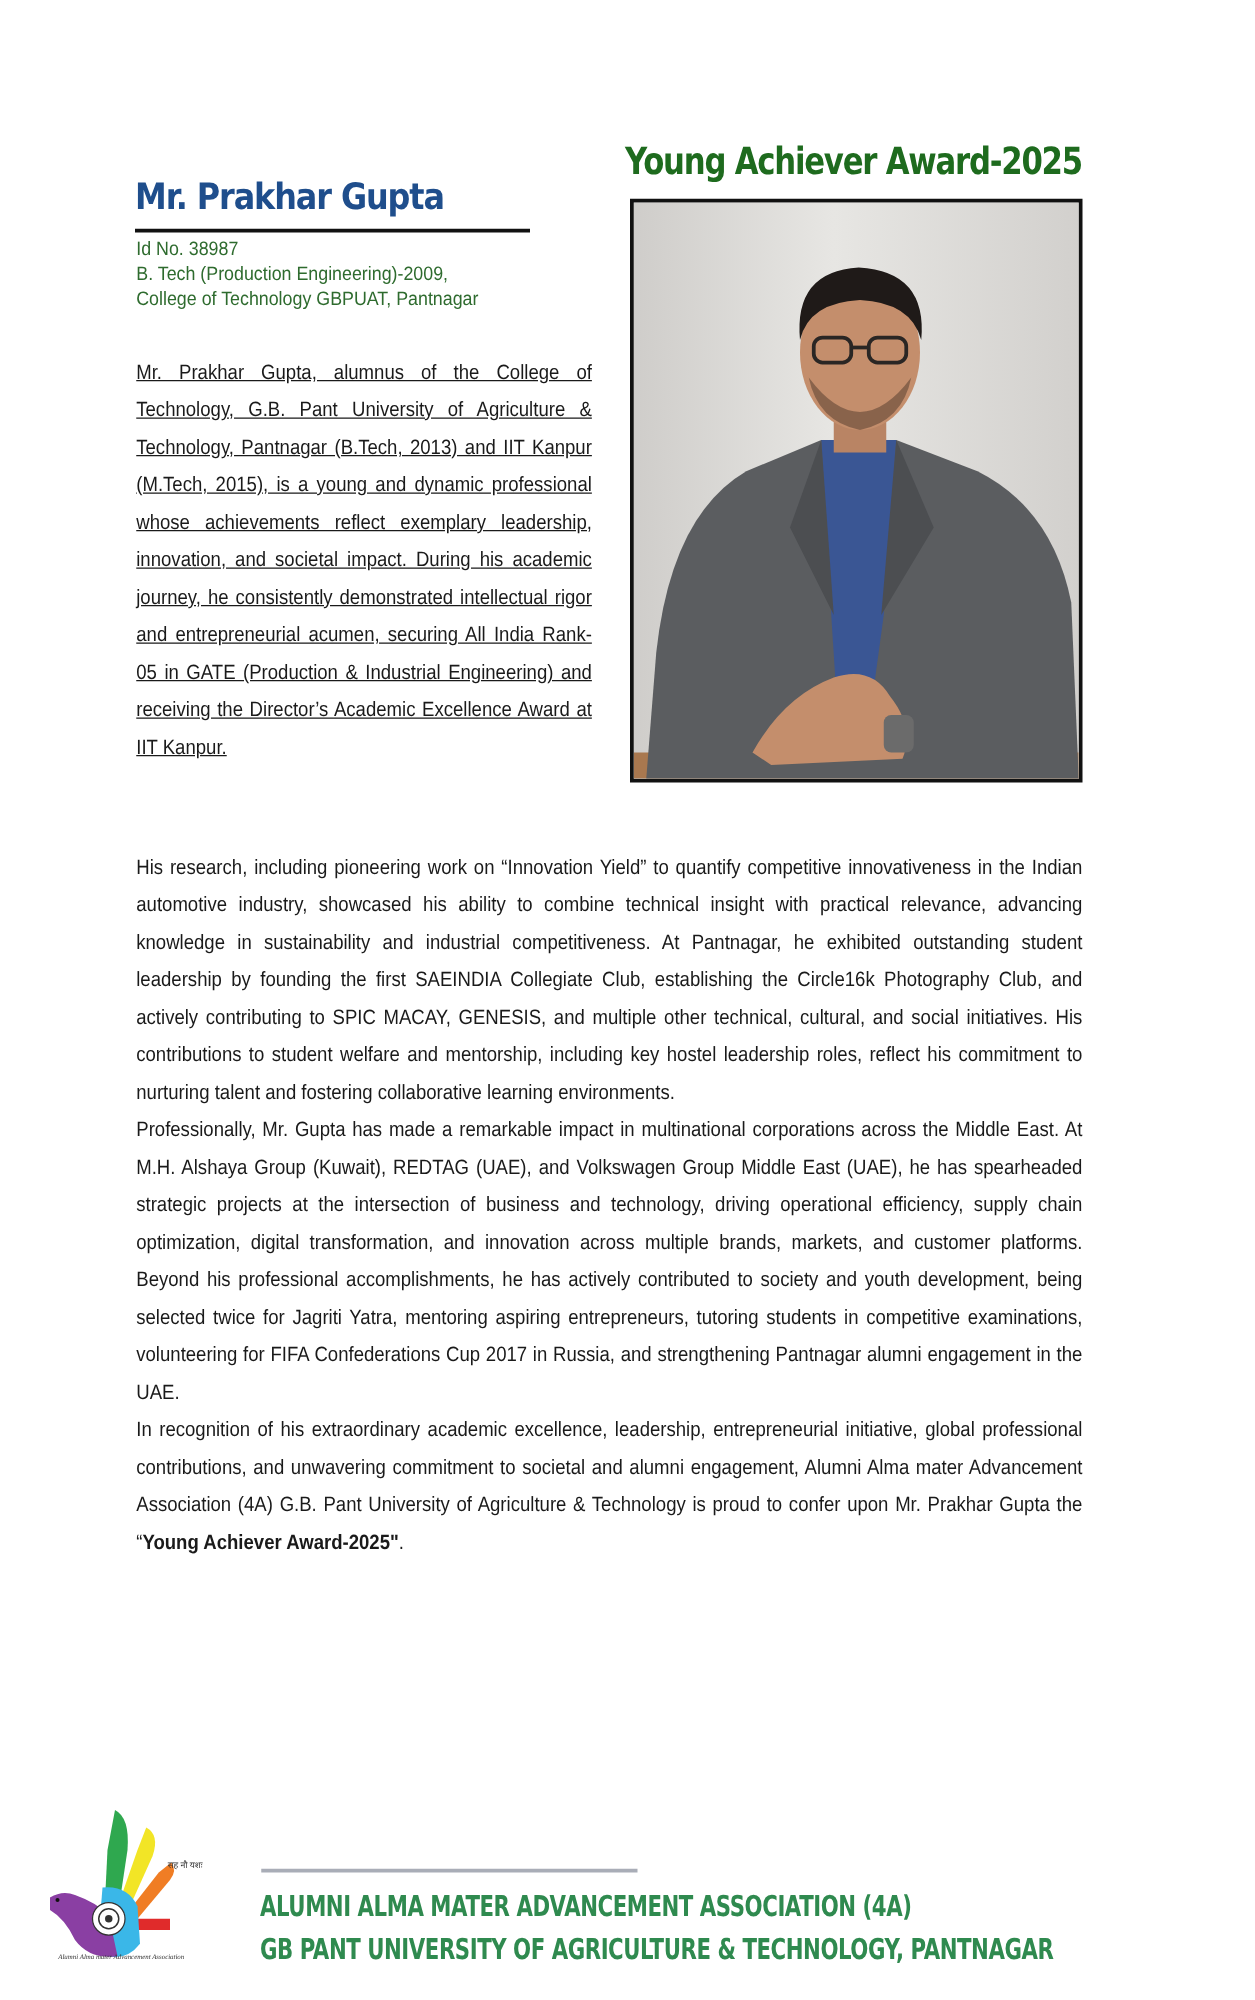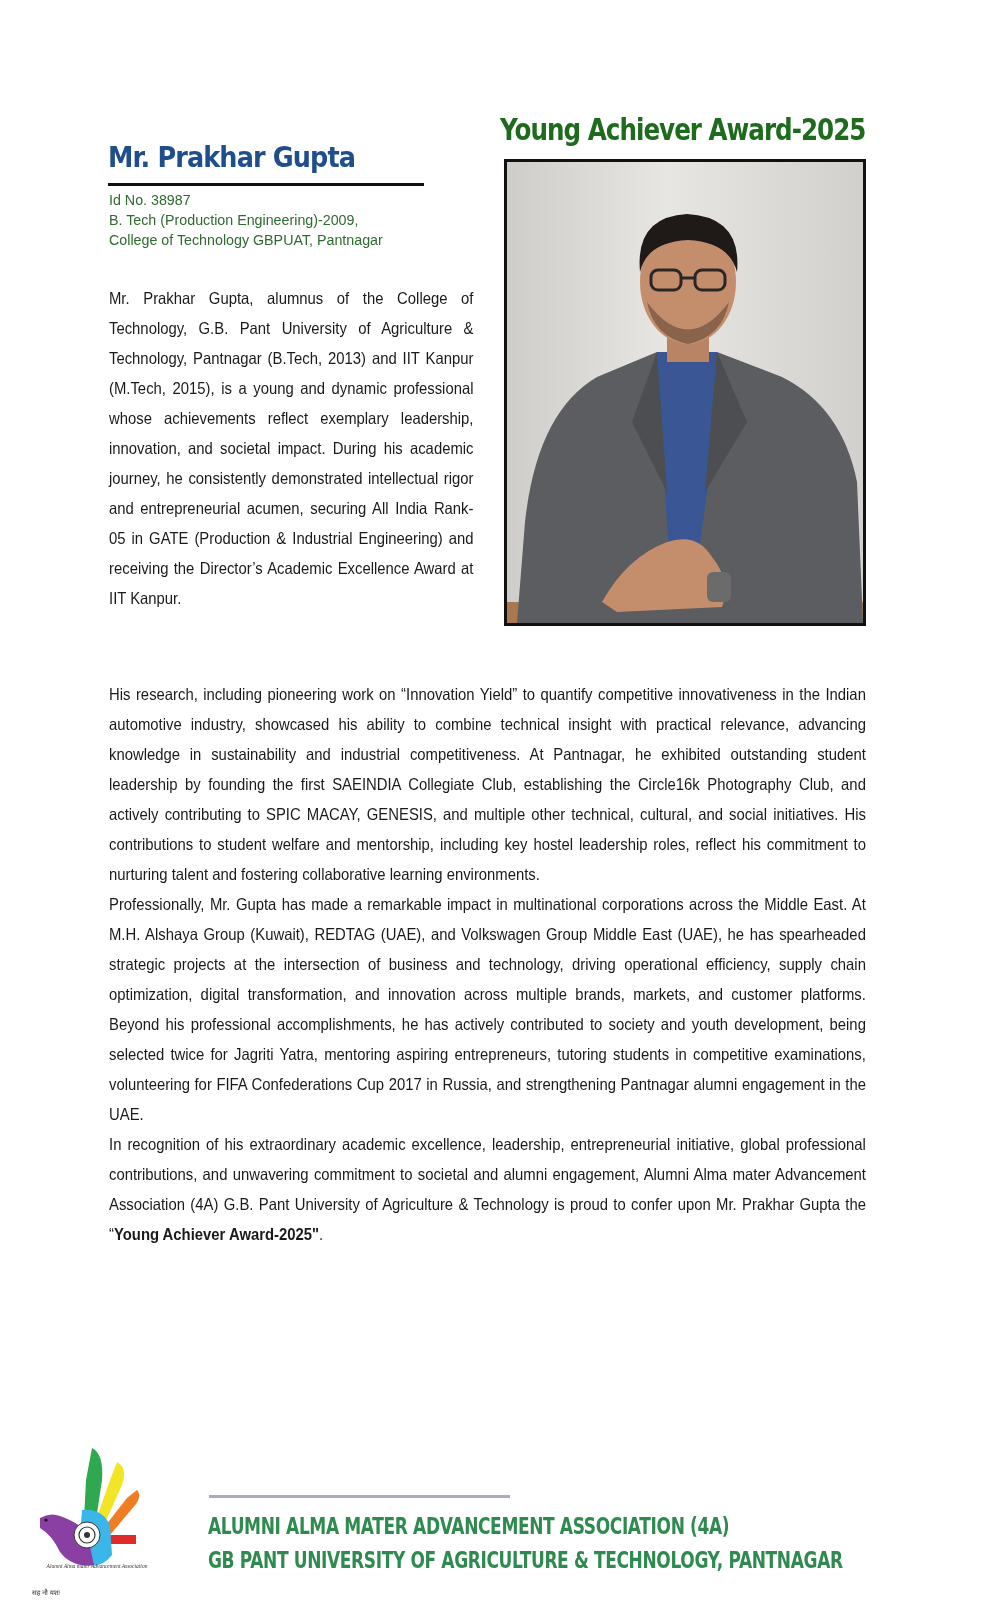--- a/index.html
+++ b/index.html
@@ -32,41 +32,41 @@
       border: 3px solid #111; overflow: hidden;
       background: linear-gradient(90deg, #d6d4d0 0%, #e6e5e2 40%, #e8e7e4 70%, #d4d2cf 100%);
     }
     .photo-frame svg { display: block; width: 100%; height: 100%; }
 
     .para {
       position: absolute; font-family: "Liberation Sans", sans-serif;
       font-size: 16.5px; line-height: 30px; color: #1a1a1a; text-align: justify;
     }
     .para-inner { display: block; transform: scaleX(0.9); transform-origin: left top; text-align: justify; }
-    .para-1 { left: 109px; top: 283px; width: 365px; }
+    .para-1 { left: 109px; top: 283px; width: 365px; text-decoration: underline; }
     .para-1 .para-inner { width: 405px; text-align-last: left; }
     .para-main { left: 109px; top: 653px; width: 757px; margin-top: 26px; }
     .para-main .para-inner { width: 841px; }
     .para-main p { text-align: justify; text-align-last: left; }
     .award-bold { font-weight: bold; }
 
     .footer-rule { position: absolute; left: 209px; top: 1495px; width: 301px; height: 3px; background: #a9adb7; }
     .footer-text {
       position: absolute; left: 208px; top: 1509px;
       font-family: "DejaVu Sans", sans-serif; font-weight: bold; color: #2f8a4f;
       font-size: 23px; line-height: 34px; letter-spacing: -0.5px; white-space: nowrap;
       transform: scaleX(0.74); transform-origin: left top;
     }
     .logo { position: absolute; left: 32px; top: 1440px; width: 130px; height: 150px; }
     .logo-caption {
       position: absolute; left: 32px; top: 1563px; width: 130px; text-align: center;
       font-family: "Liberation Serif", serif; font-style: italic; font-size: 5.5px; color: #333;
     }
     .logo-caption-2 {
-      position: absolute; left: 32px; top: 1588px; width: 130px; text-align: left;
+      position: absolute; left: 32px; top: 1487px; width: 130px; text-align: right;
       font-family: "Liberation Serif", serif; font-size: 7px; color: #333;
     }
   </style>
 </head>
 <body>
 
 <div class="name">Mr. Prakhar Gupta</div>
 <div class="name-rule"></div>
 <div class="details">
   <div>Id No. 38987</div>

